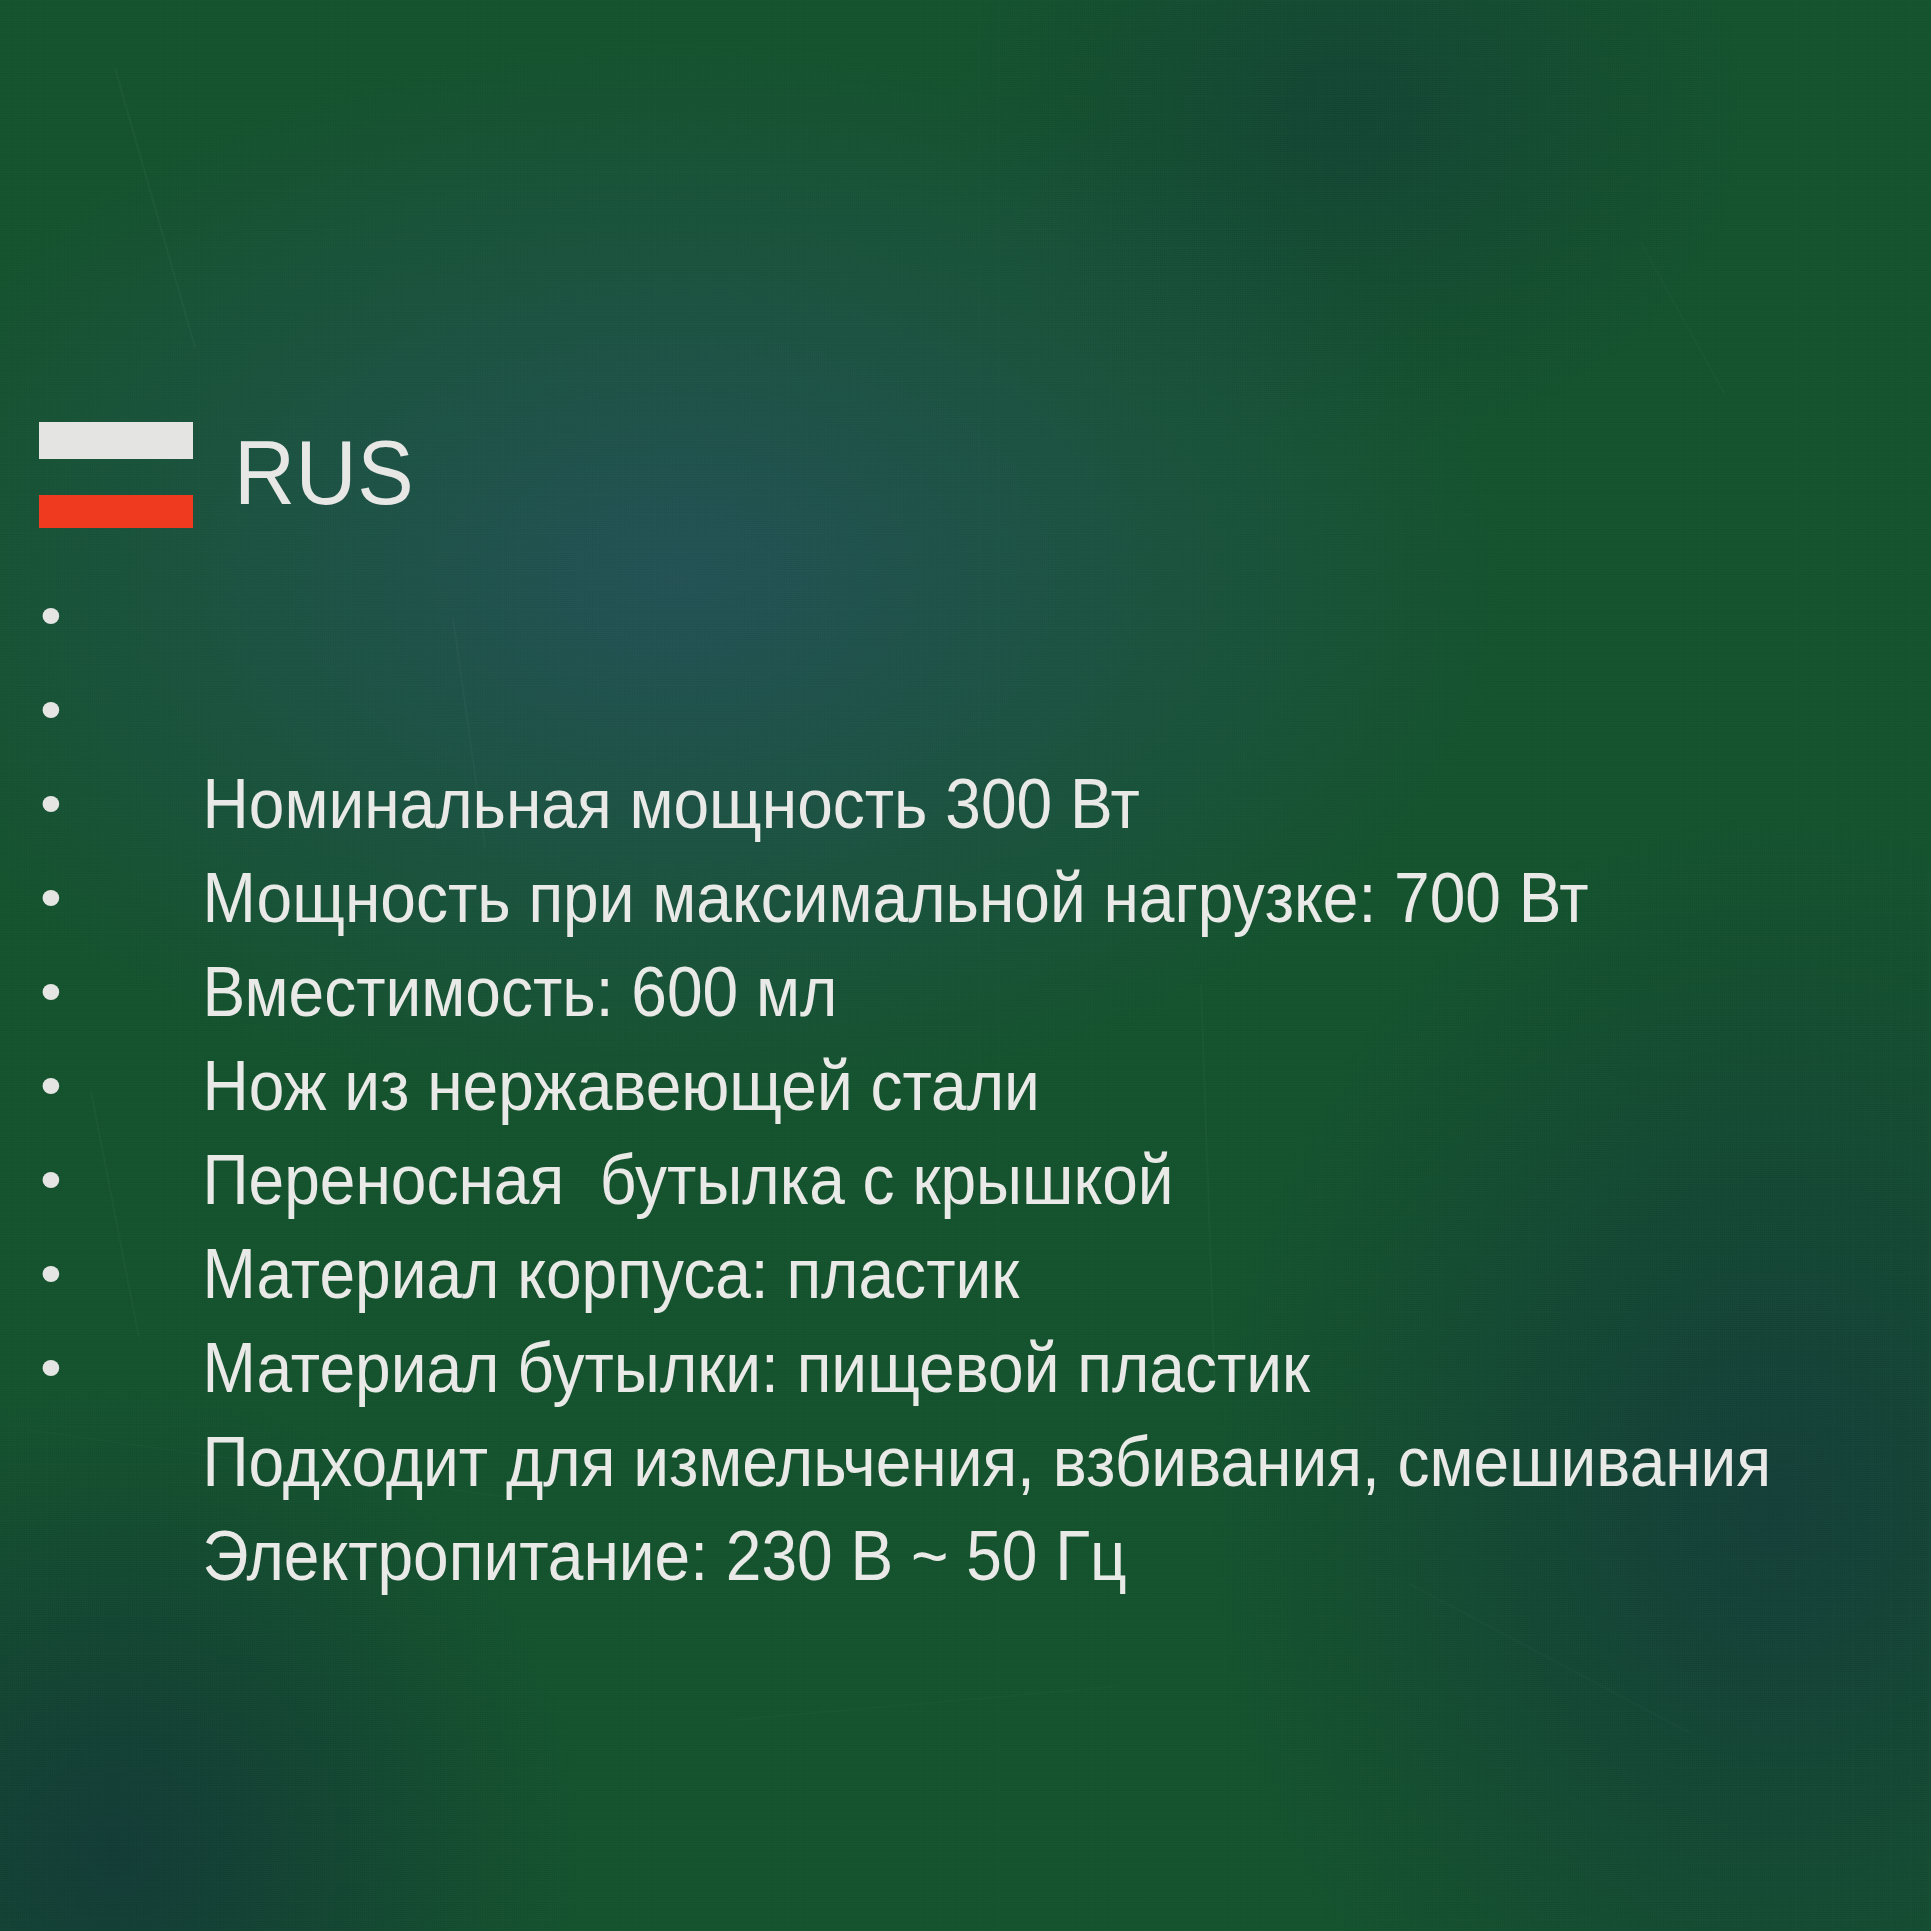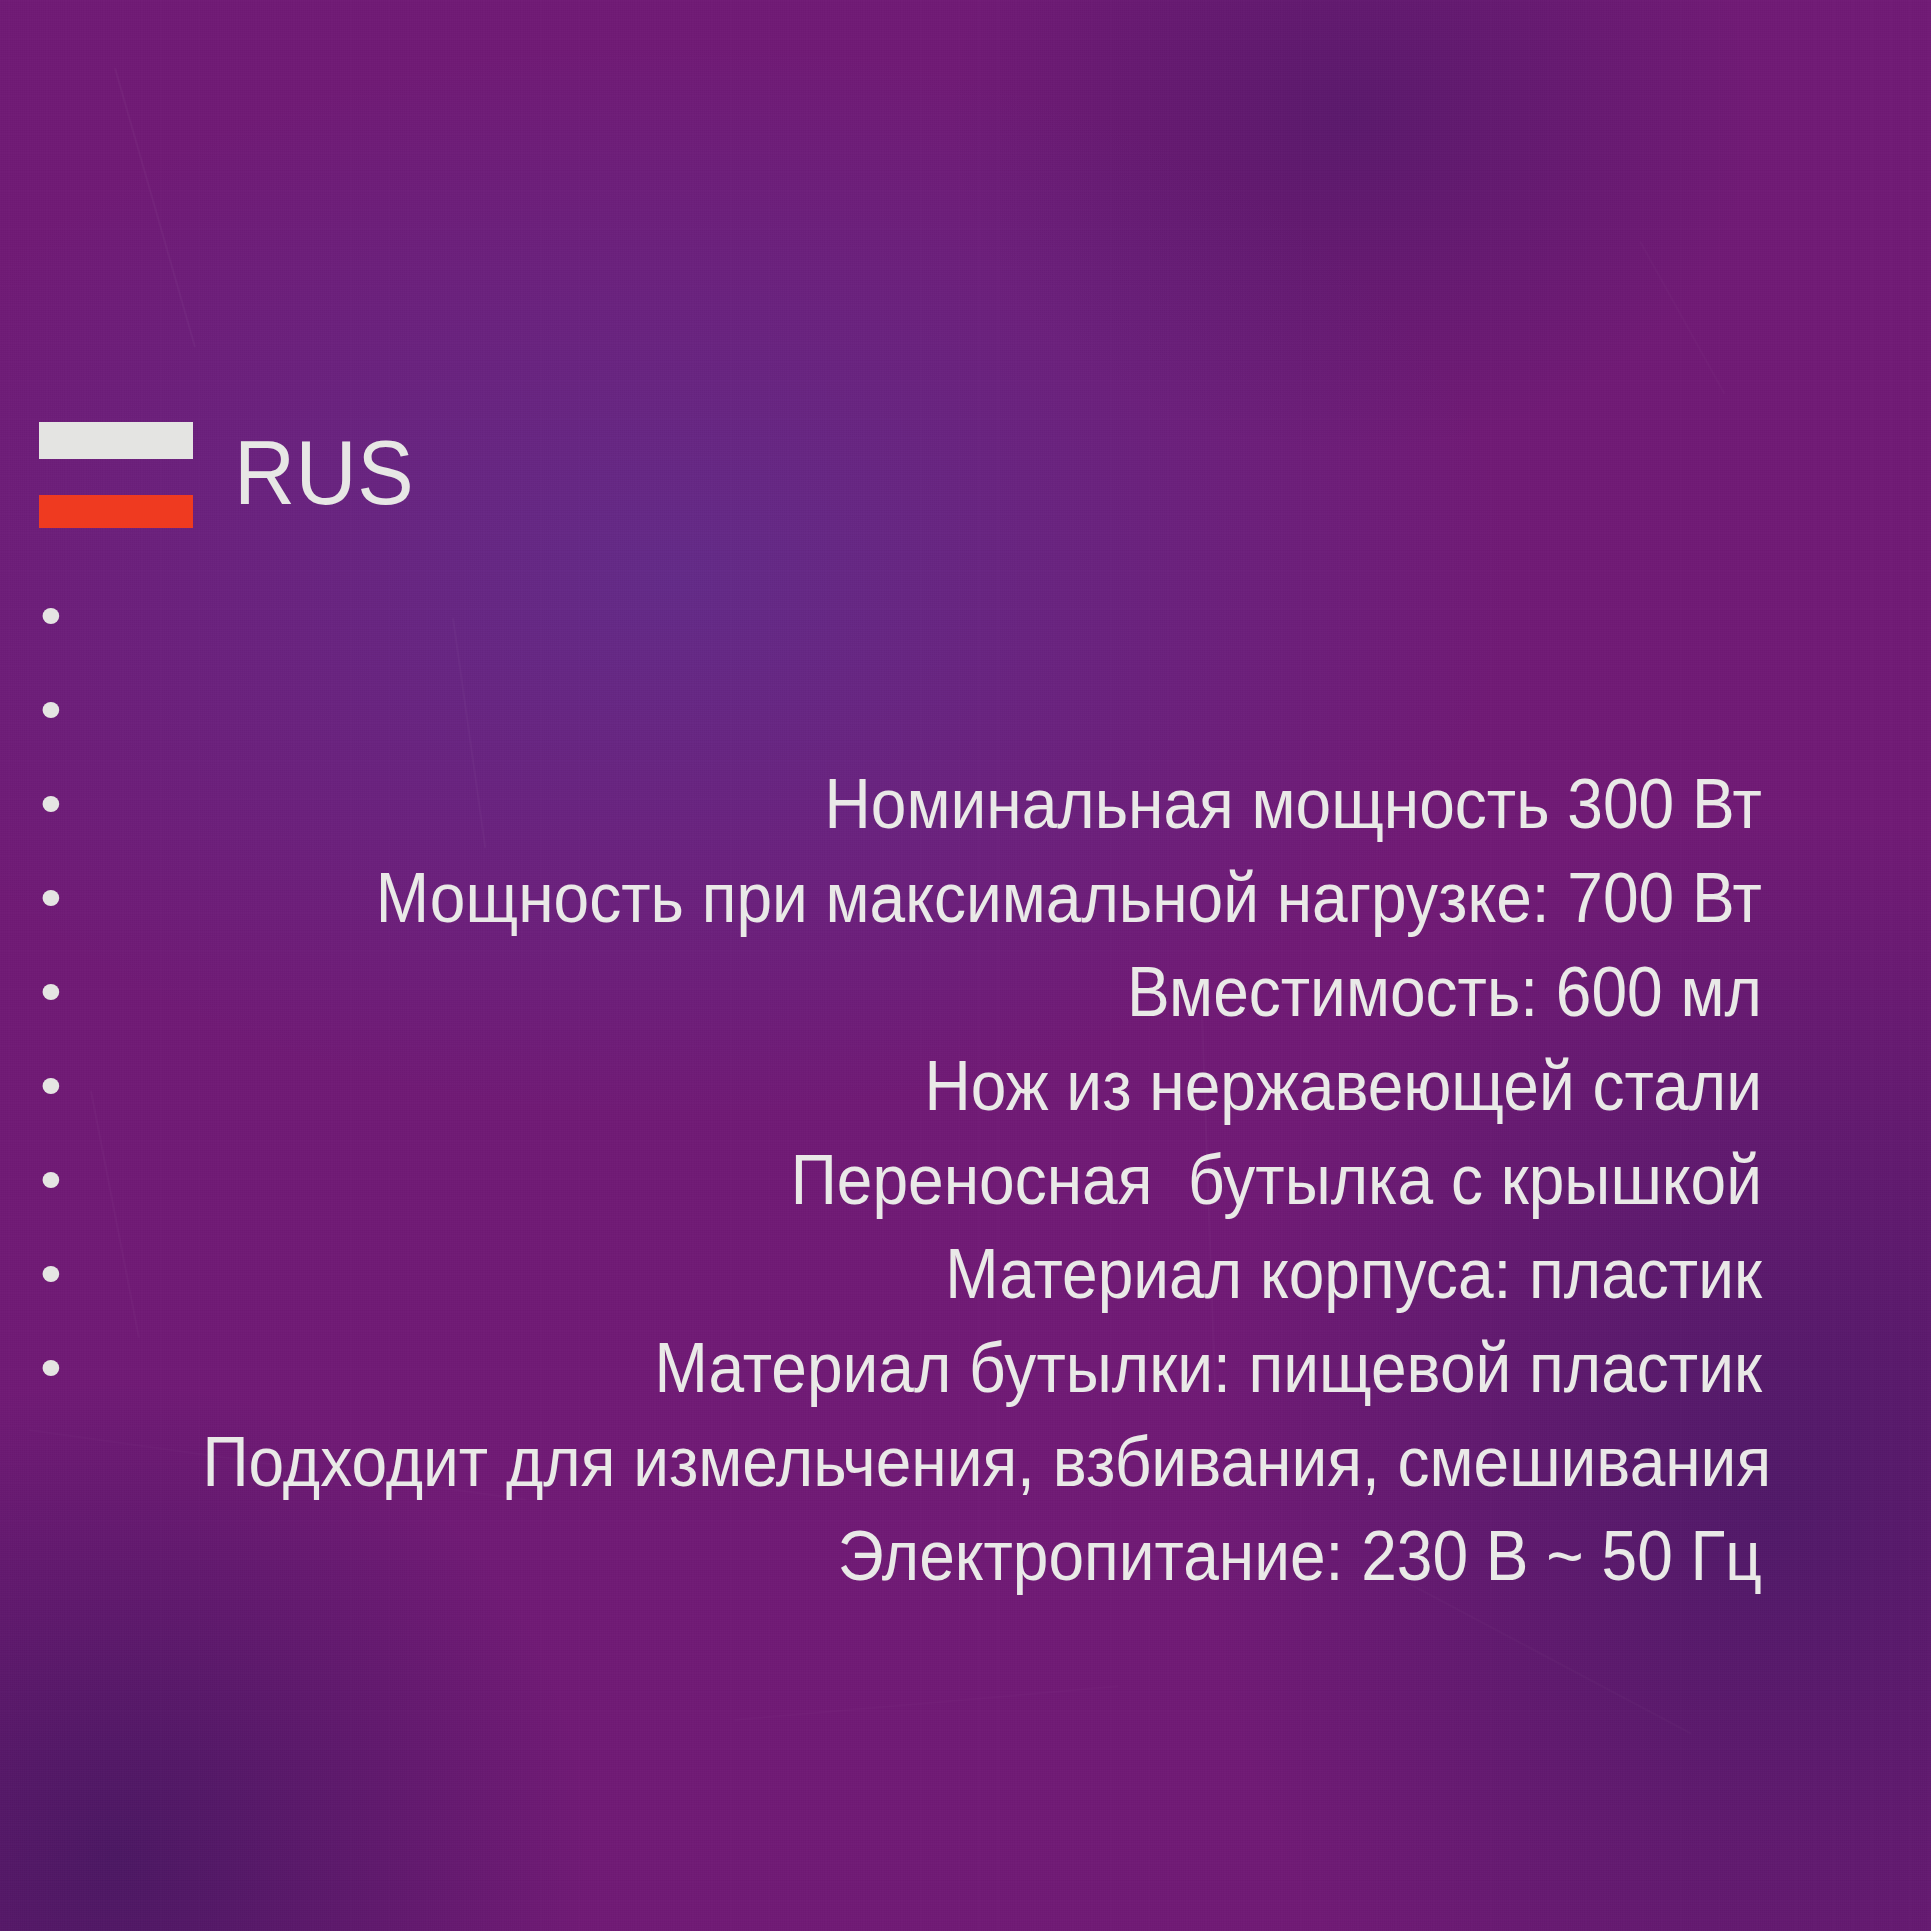--- a/index.html
+++ b/index.html
@@ -10,21 +10,21 @@
     width: 1931px;
     height: 1931px;
     overflow: hidden;
     font-family: "Liberation Sans", "DejaVu Sans", sans-serif;
   }
 
   #package-panel {
     position: relative;
     width: 1931px;
     height: 1931px;
-    background: #701a75;
+    background: #14532d;
     overflow: hidden;
   }
 
   
   .tex-noise {
     position: absolute;
     inset: 0;
     pointer-events: none;
     background-image:
       radial-gradient(ellipse 1352px 869px at 35% 30%, rgba(70,80,180,0.30) 0%, rgba(70,80,180,0) 62%),
@@ -109,21 +109,20 @@
 
   
   #spec-list {
     position: absolute;
     left: 39px;
     top: 569px;
     width: 1883px;
     list-style: none;
     margin: 0;
     padding: 0;
-    text-align: right;
   }
   #spec-list > li {
     position: relative;
     height: 94px;
     padding-left: 62px;
     color: #e9e9e7;
     font-size: 70px;
     line-height: 94px;
     white-space: pre;
     font-weight: 400;

